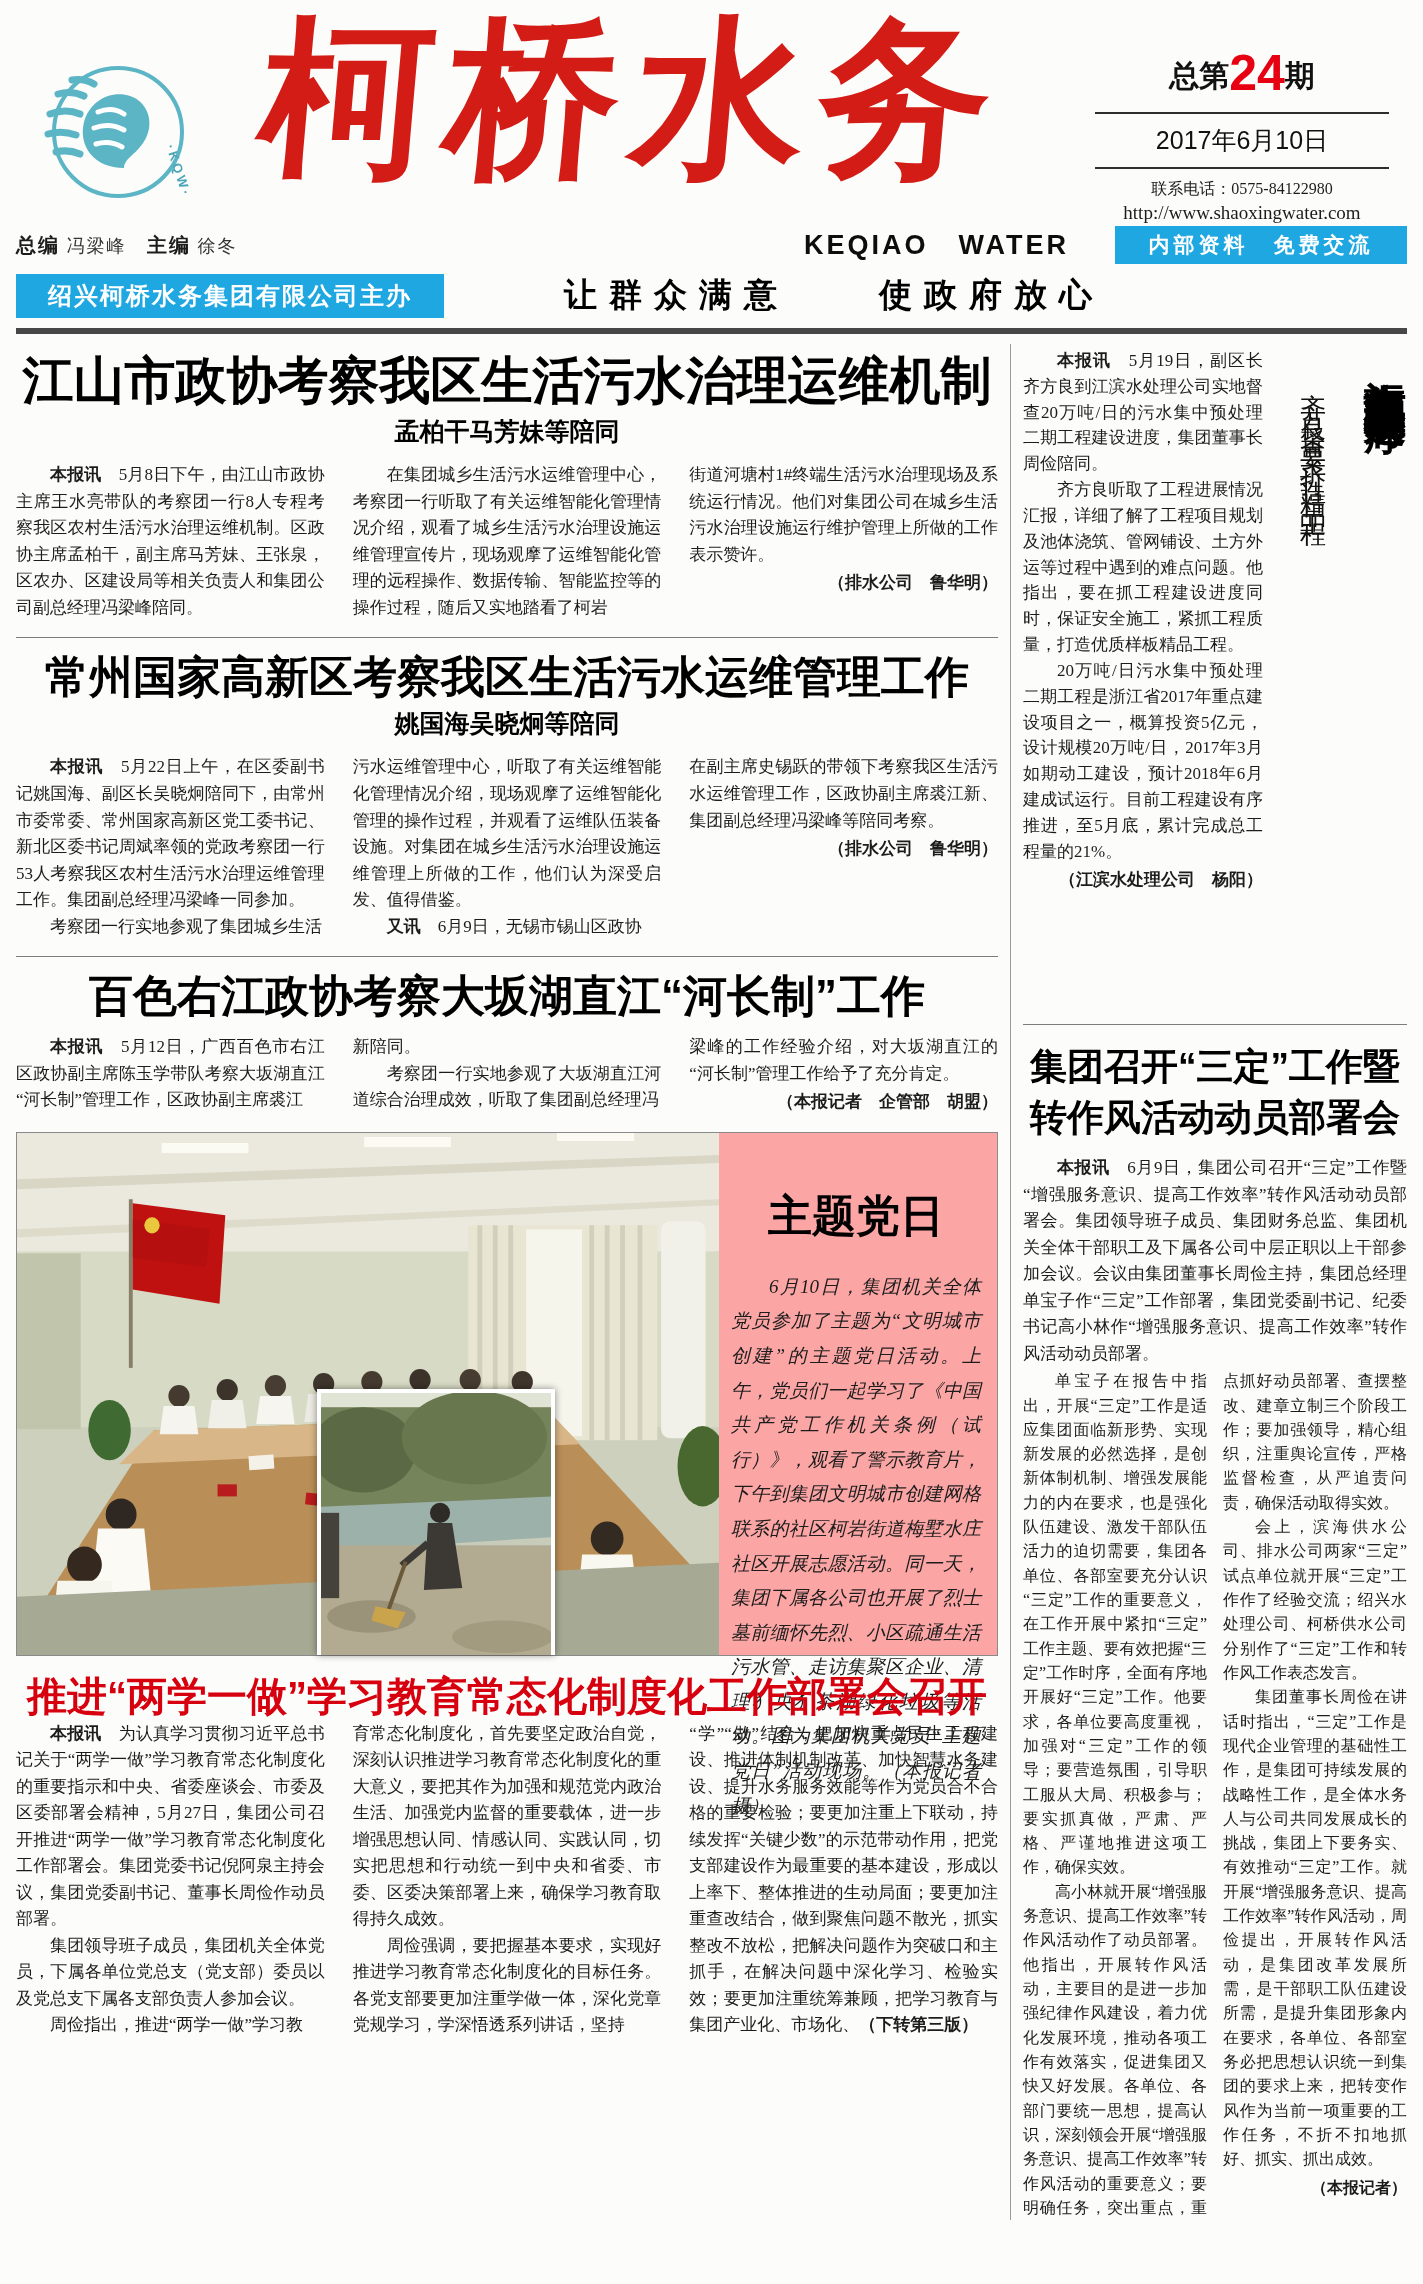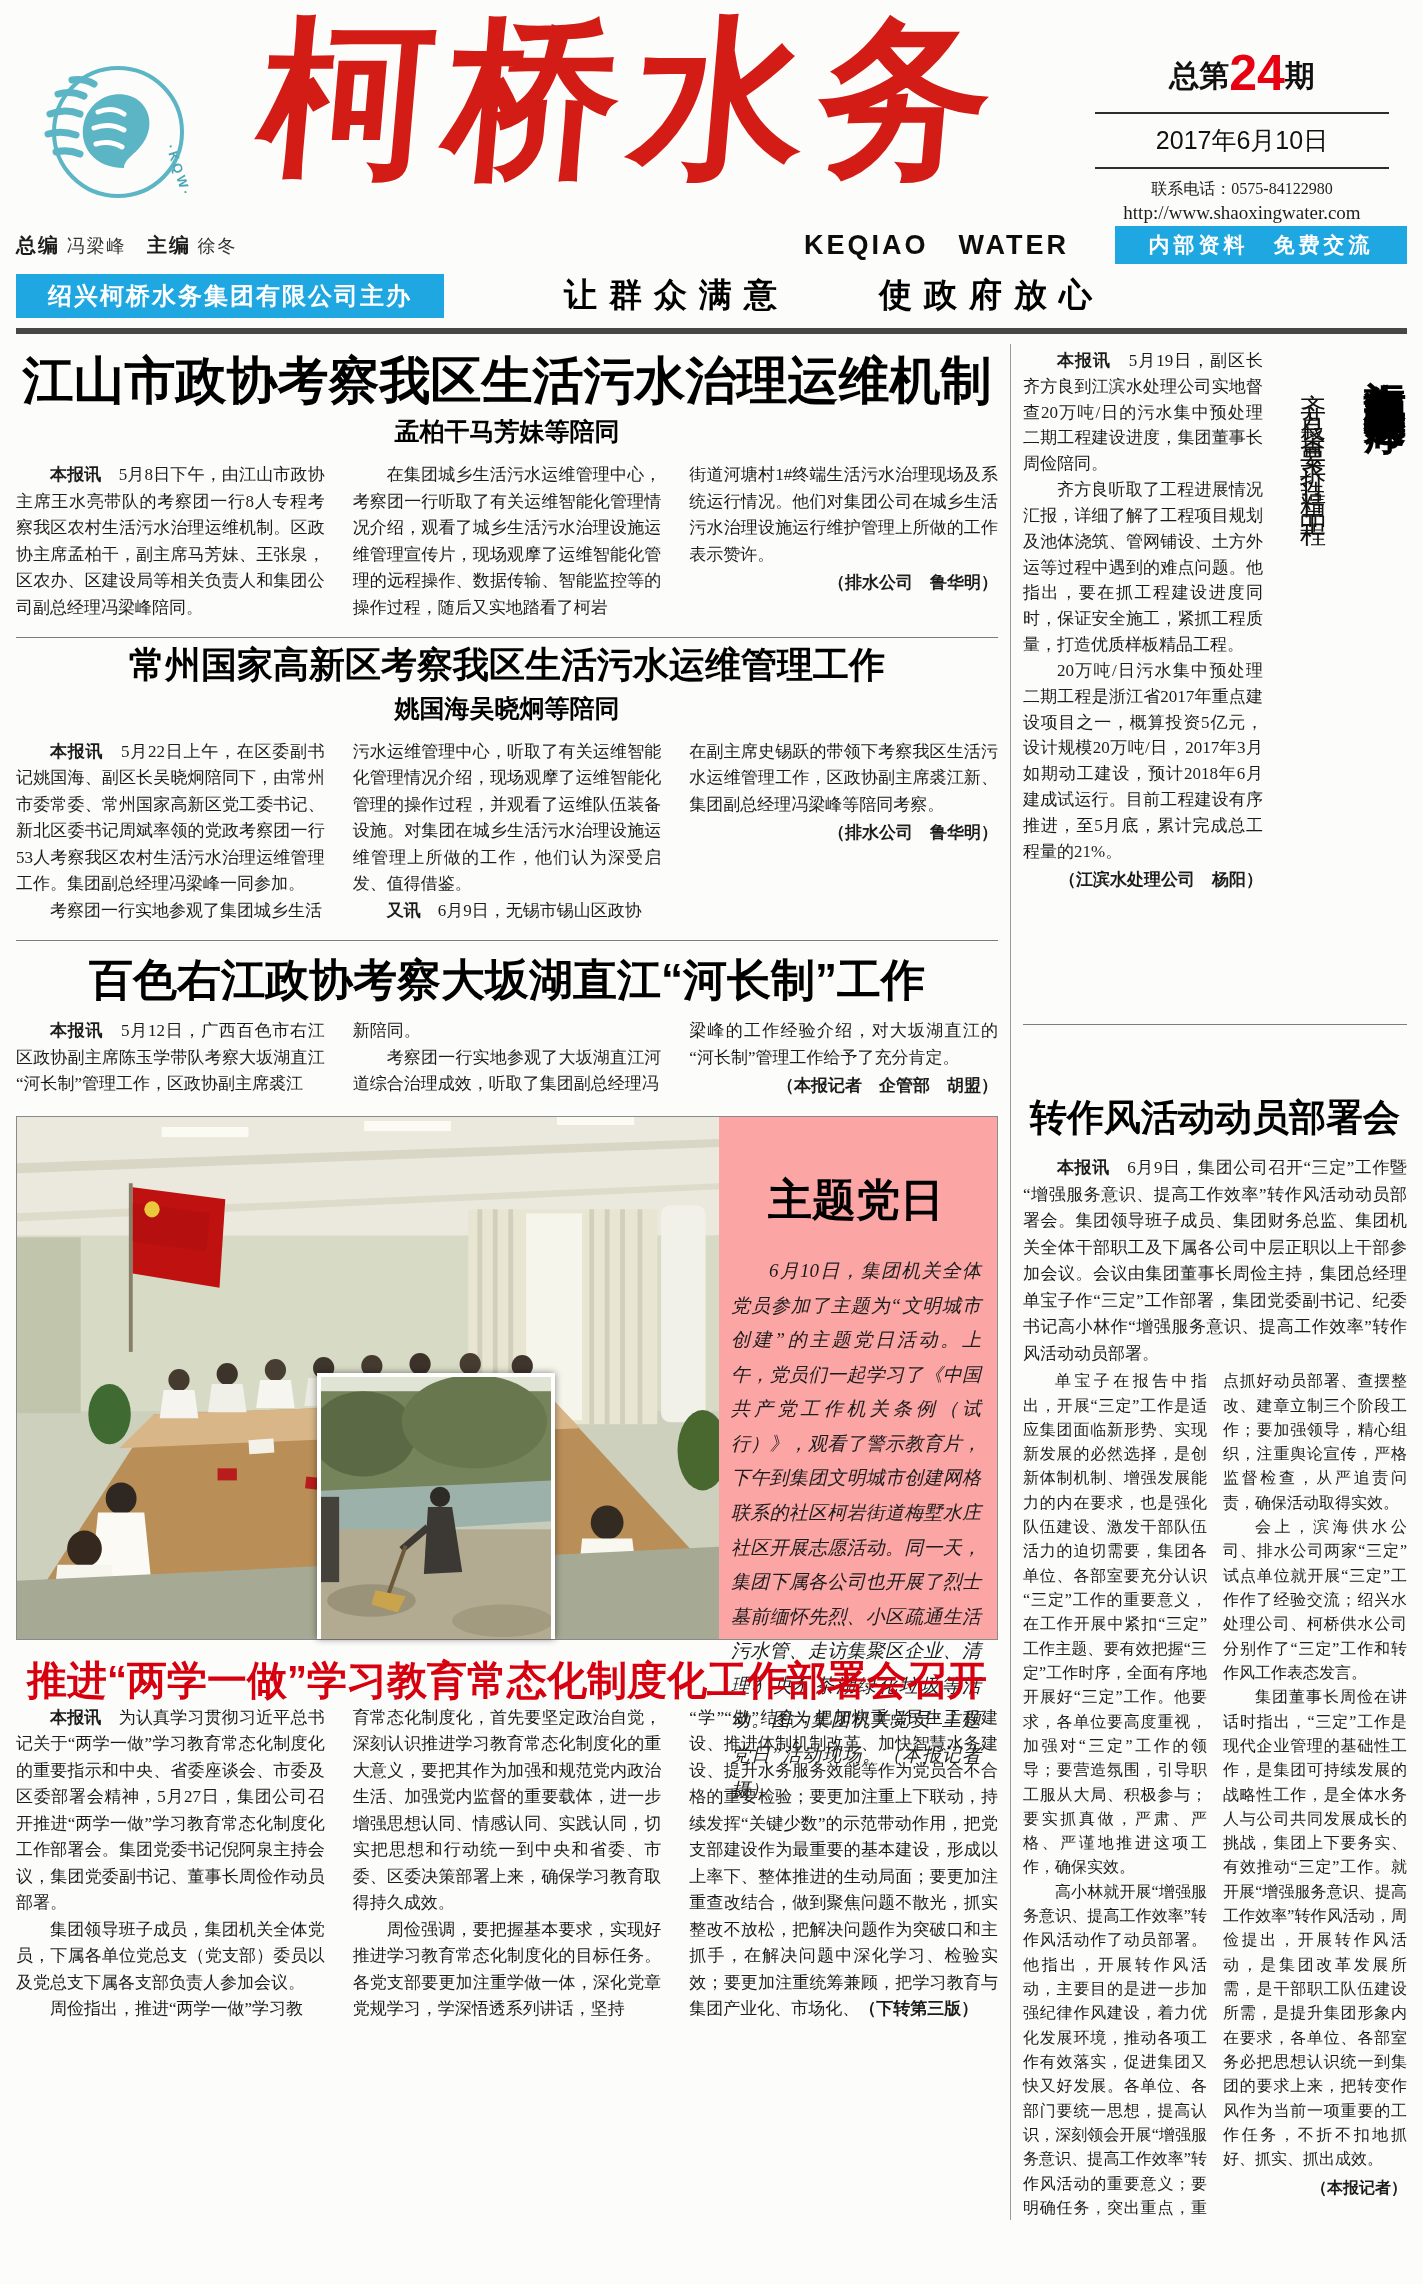--- a/index.html
+++ b/index.html
@@ -37,21 +37,21 @@
 
   
   .main{display:flex;padding:0 16px;margin-top:4px;}
   .leftcol{width:982px;flex:none;}
   .vdiv{width:1px;background:#9a9a9a;margin:6px 12px 0;}
   .rightcol{flex:1;min-width:0;}
 
   .a-head{font-family:"Liberation Sans","DejaVu Sans",sans-serif;font-weight:900;text-align:center;
         color:#000;margin:14px 0 2px;line-height:1.12;}
   .a1 .a-head{font-size:51px;letter-spacing:0;}
-  .a2 .a-head{font-size:36px;margin-top:7px;}
+  .a2 .a-head{font-size:44px;}
   .a3 .a-head{font-size:44px;}
   .a-sub{font-family:"Liberation Sans","DejaVu Sans",sans-serif;font-weight:800;text-align:center;
         font-size:25px;margin:6px 0 14px;color:#000;}
   .cols{display:flex;gap:28px;}
   .col{flex:1;font-size:17px;line-height:1.56;text-align:justify;min-width:0;}
   .col p{margin:0;text-indent:2em;}
   .col p.cont{text-indent:0;}
   .news-lead{font-weight:bold;font-family:"Liberation Sans",sans-serif;}
   .byline{text-align:right;font-weight:bold;text-indent:0 !important;margin-top:2px !important;}
   .hsep{border-top:1px solid #7c7c7c;margin:16px 0 0;}
@@ -356,21 +356,21 @@
           <p>20万吨/日污水集中预处理二期工程是浙江省2017年重点建设项目之一，概算投资5亿元，设计规模20万吨/日，2017年3月如期动工建设，预计2018年6月建成试运行。目前工程建设有序推进，至5月底，累计完成总工程量的21%。</p>
           <p class="byline">（江滨水处理公司　杨阳）</p>
         </div>
         <div class="vsub">齐方良督查要求打造精品工程</div>
         <div class="vhead">污水集中预处理二期工程进展有序</div>
       </article>
 
       <div class="hsep"></div>
 
       <article>
-        <h2 class="sanding-head"><br><span>转作风活动动员部署会</span></h2>
+        <h2 class="sanding-head"><span>集团召开“三定”工作暨</span><br><span>转作风活动动员部署会</span></h2>
         <p class="intro"><span class="news-lead">本报讯</span><span>　6月9日，集团公司召开“三定”工作暨“增强服务意识、提高工作效率”转作风活动动员部署会。集团领导班子成员、集团财务总监、集团机关全体干部职工及下属各公司中层正职以上干部参加会议。会议由集团董事长周俭主持，集团总经理单宝子作“三定”工作部署，集团党委副书记、纪委书记高小林作“增强服务意识、提高工作效率”转作风活动动员部署。</span></p>
         <div class="twocol">
           <p>单宝子在报告中指出，开展“三定”工作是适应集团面临新形势、实现新发展的必然选择，是创新体制机制、增强发展能力的内在要求，也是强化队伍建设、激发干部队伍活力的迫切需要，集团各单位、各部室要充分认识“三定”工作的重要意义，在工作开展中紧扣“三定”工作主题、要有效把握“三定”工作时序，全面有序地开展好“三定”工作。他要求，各单位要高度重视，加强对“三定”工作的领导；要营造氛围，引导职工服从大局、积极参与；要实抓真做，严肃、严格、严谨地推进这项工作，确保实效。</p>
           <p>高小林就开展“增强服务意识、提高工作效率”转作风活动作了动员部署。他指出，开展转作风活动，主要目的是进一步加强纪律作风建设，着力优化发展环境，推动各项工作有效落实，促进集团又快又好发展。各单位、各部门要统一思想，提高认识，深刻领会开展“增强服务意识、提高工作效率”转作风活动的重要意义；要明确任务，突出重点，重点抓好动员部署、查摆整改、建章立制三个阶段工作；要加强领导，精心组织，注重舆论宣传，严格监督检查，从严追责问责，确保活动取得实效。</p>
           <p>会上，滨海供水公司、排水公司两家“三定”试点单位就开展“三定”工作作了经验交流；绍兴水处理公司、柯桥供水公司分别作了“三定”工作和转作风工作表态发言。</p>
           <p>集团董事长周俭在讲话时指出，“三定”工作是现代企业管理的基础性工作，是集团可持续发展的战略性工作，是全体水务人与公司共同发展成长的挑战，集团上下要务实、有效推动“三定”工作。就开展“增强服务意识、提高工作效率”转作风活动，周俭提出，开展转作风活动，是集团改革发展所需，是干部职工队伍建设所需，是提升集团形象内在要求，各单位、各部室务必把思想认识统一到集团的要求上来，把转变作风作为当前一项重要的工作任务，不折不扣地抓好、抓实、抓出成效。</p>
           <p class="byline">（本报记者）</p>
         </div>
       </article>
 

